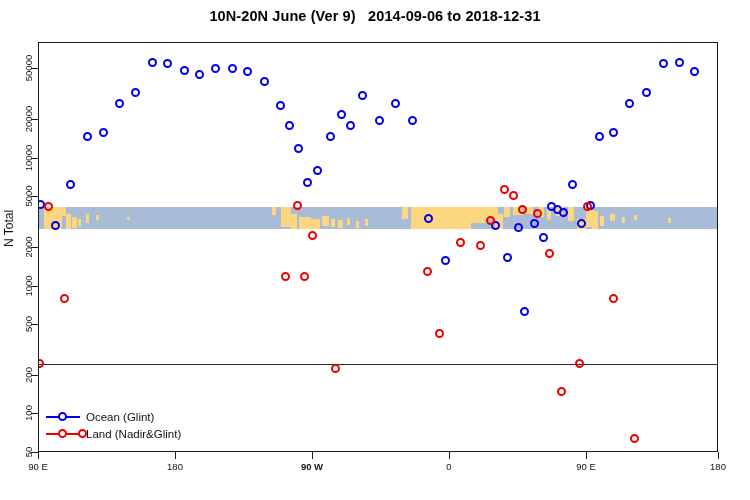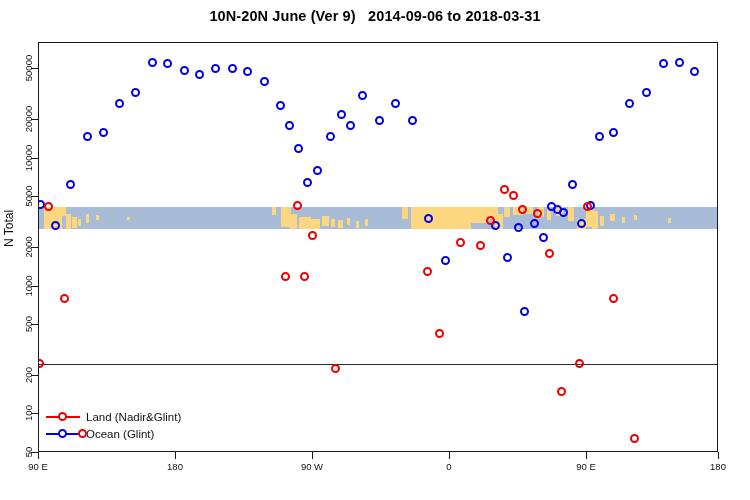--- a/index.html
+++ b/index.html
@@ -196,21 +196,21 @@
     border: 2.4px solid #ee0000;
     box-sizing: border-box;
     z-index: 6;
   }
 </style>
 </head>
 <body>
 
 <div id="figure">
 
-  <div id="chart-title">10N-20N June (Ver 9)   2014-09-06 to 2018-03-31</div>
+  <div id="chart-title">10N-20N June (Ver 9)   2014-09-06 to 2018-12-31</div>
 
   <div id="y-axis-title">N Total</div>
 
   <div id="y-ticks">
       <div class="ytick" style="top: 452px;"></div>
       <div class="ytick" style="top: 413.48px;"></div>
       <div class="ytick" style="top: 374.96px;"></div>
       <div class="ytick" style="top: 324.04px;"></div>
       <div class="ytick" style="top: 285.52px;"></div>
       <div class="ytick" style="top: 247px;"></div>
@@ -255,21 +255,21 @@
       <div class="xtick" style="left: 38px;"></div>
       <div class="xtick" style="left: 175px;"></div>
       <div class="xtick" style="left: 312px;"></div>
       <div class="xtick" style="left: 449px;"></div>
       <div class="xtick" style="left: 586px;"></div>
       <div class="xtick" style="left: 718px;"></div>
     </div>
   <div id="x-tick-labels">
       <div class="xtick-label" style="left: 38px;">90 E</div>
       <div class="xtick-label" style="left: 175px;">180</div>
-      <div class="xtick-label" style="left: 312px;">90 W</div>
+      <div class="xtick-label" style="left: 312px; font-weight: bold;">90 W</div>
       <div class="xtick-label" style="left: 449px;">0</div>
       <div class="xtick-label" style="left: 586px;">90 E</div>
       <div class="xtick-label" style="left: 718px;">180</div>
     </div>
 
   <div id="plot-area">
     <div id="map-band" style="top: 163.769px; height: 22.5327px;">
         <div class="landmass" style="left: 4.53333px; width: 18.1333px; top: 0px; height: 22.5327px;"></div>
         <div class="landmass" style="left: 9.06667px; width: 13.6px; top: 0px; height: 16.8995px;"></div>
         <div class="landmass" style="left: 13.6px; width: 7.55556px; top: 2.25327px; height: 10.1397px;"></div>
@@ -385,29 +385,29 @@
         <div class="pt pt-land" style="left: 518.344px; top: 344.447px;"></div>
         <div class="pt pt-land" style="left: 536.478px; top: 316.06px;"></div>
         <div class="pt pt-land" style="left: 544.033px; top: 159.269px;"></div>
         <div class="pt pt-land" style="left: 569.722px; top: 251.421px;"></div>
         <div class="pt pt-land" style="left: 590.878px; top: 390.92px;"></div>
       </div>
   </div>
 
   <div id="legend">
     <div class="legend-row">
+      <span class="legend-marker lm-ocean">
+        <span class="lline"></span>
+          <span class="lcirc"></span>
+      </span>
+      <span class="legend-label">Ocean (Glint)</span>
+    </div>
+    <div class="legend-row">
       <span class="legend-marker lm-land">
         <span class="lline"></span>
           <span class="lcirc"></span>
       </span>
       <span class="legend-label">Land (Nadir&amp;Glint)</span>
     </div>
-    <div class="legend-row">
-      <span class="legend-marker lm-ocean">
-        <span class="lline"></span>
-          <span class="lcirc"></span>
-      </span>
-      <span class="legend-label">Ocean (Glint)</span>
-    </div>
   </div>
   <div id="legend-overlap-marker"></div>
 
 </div>
 
 </body></html>

